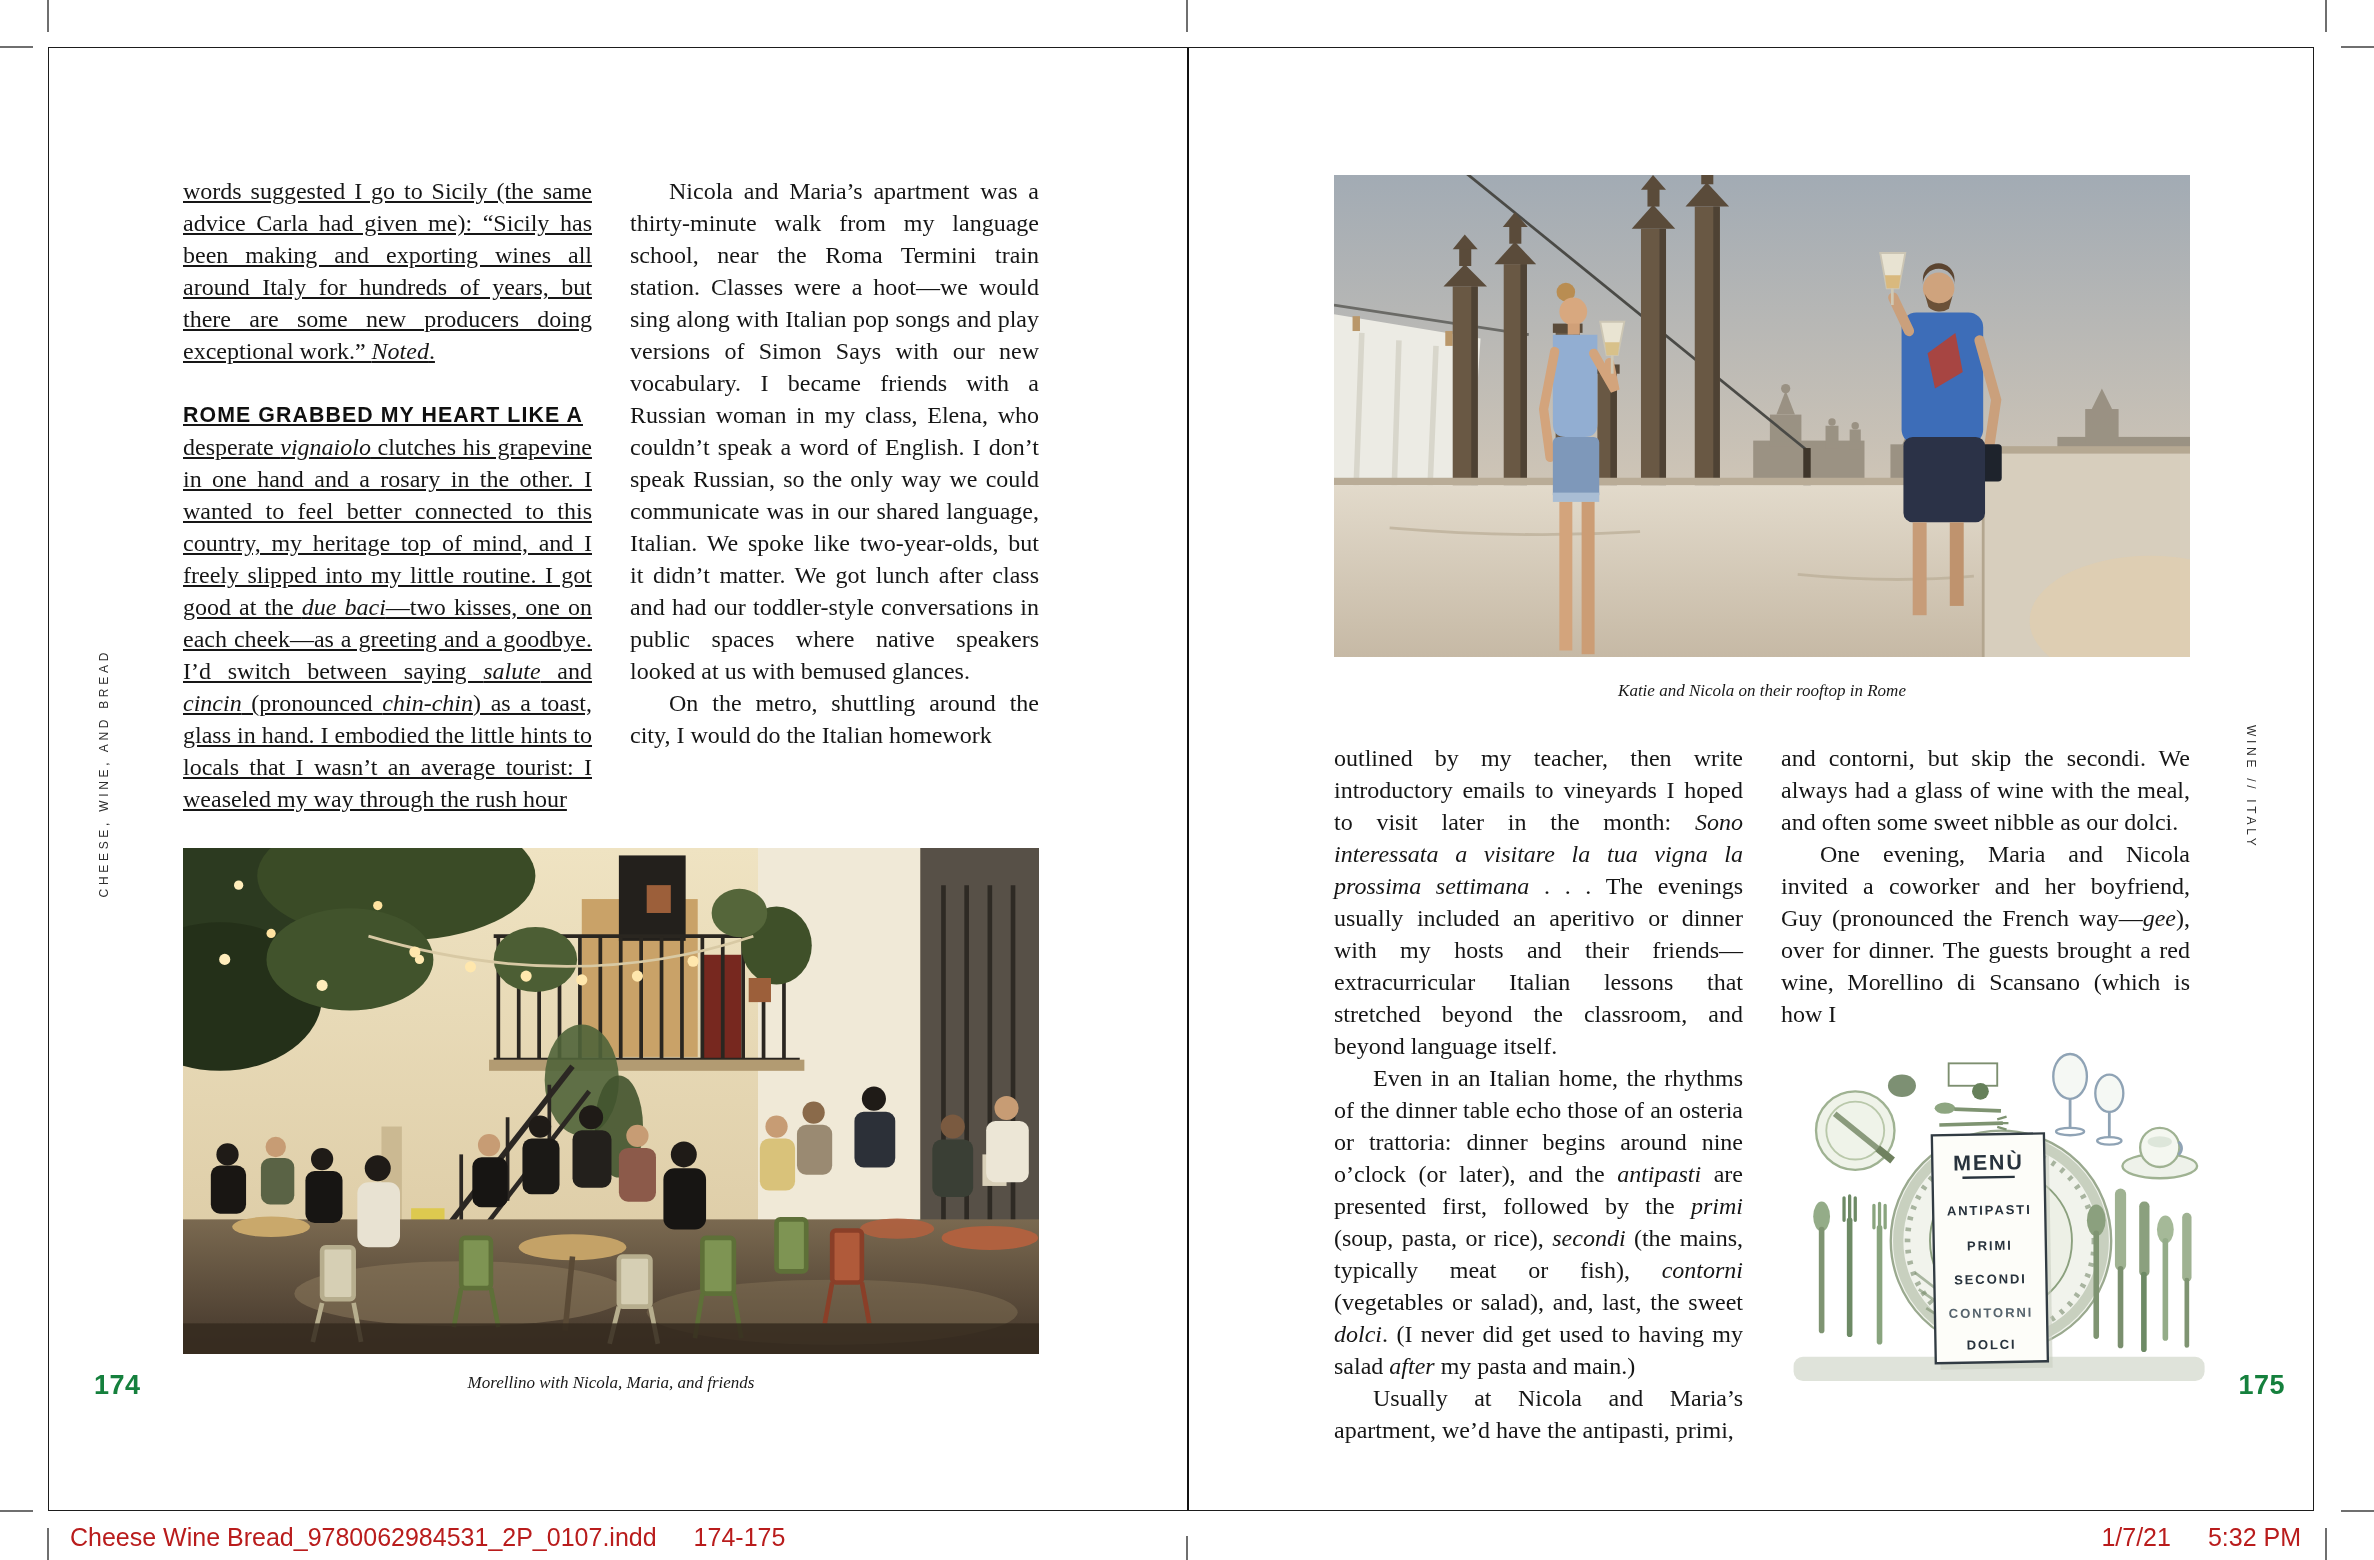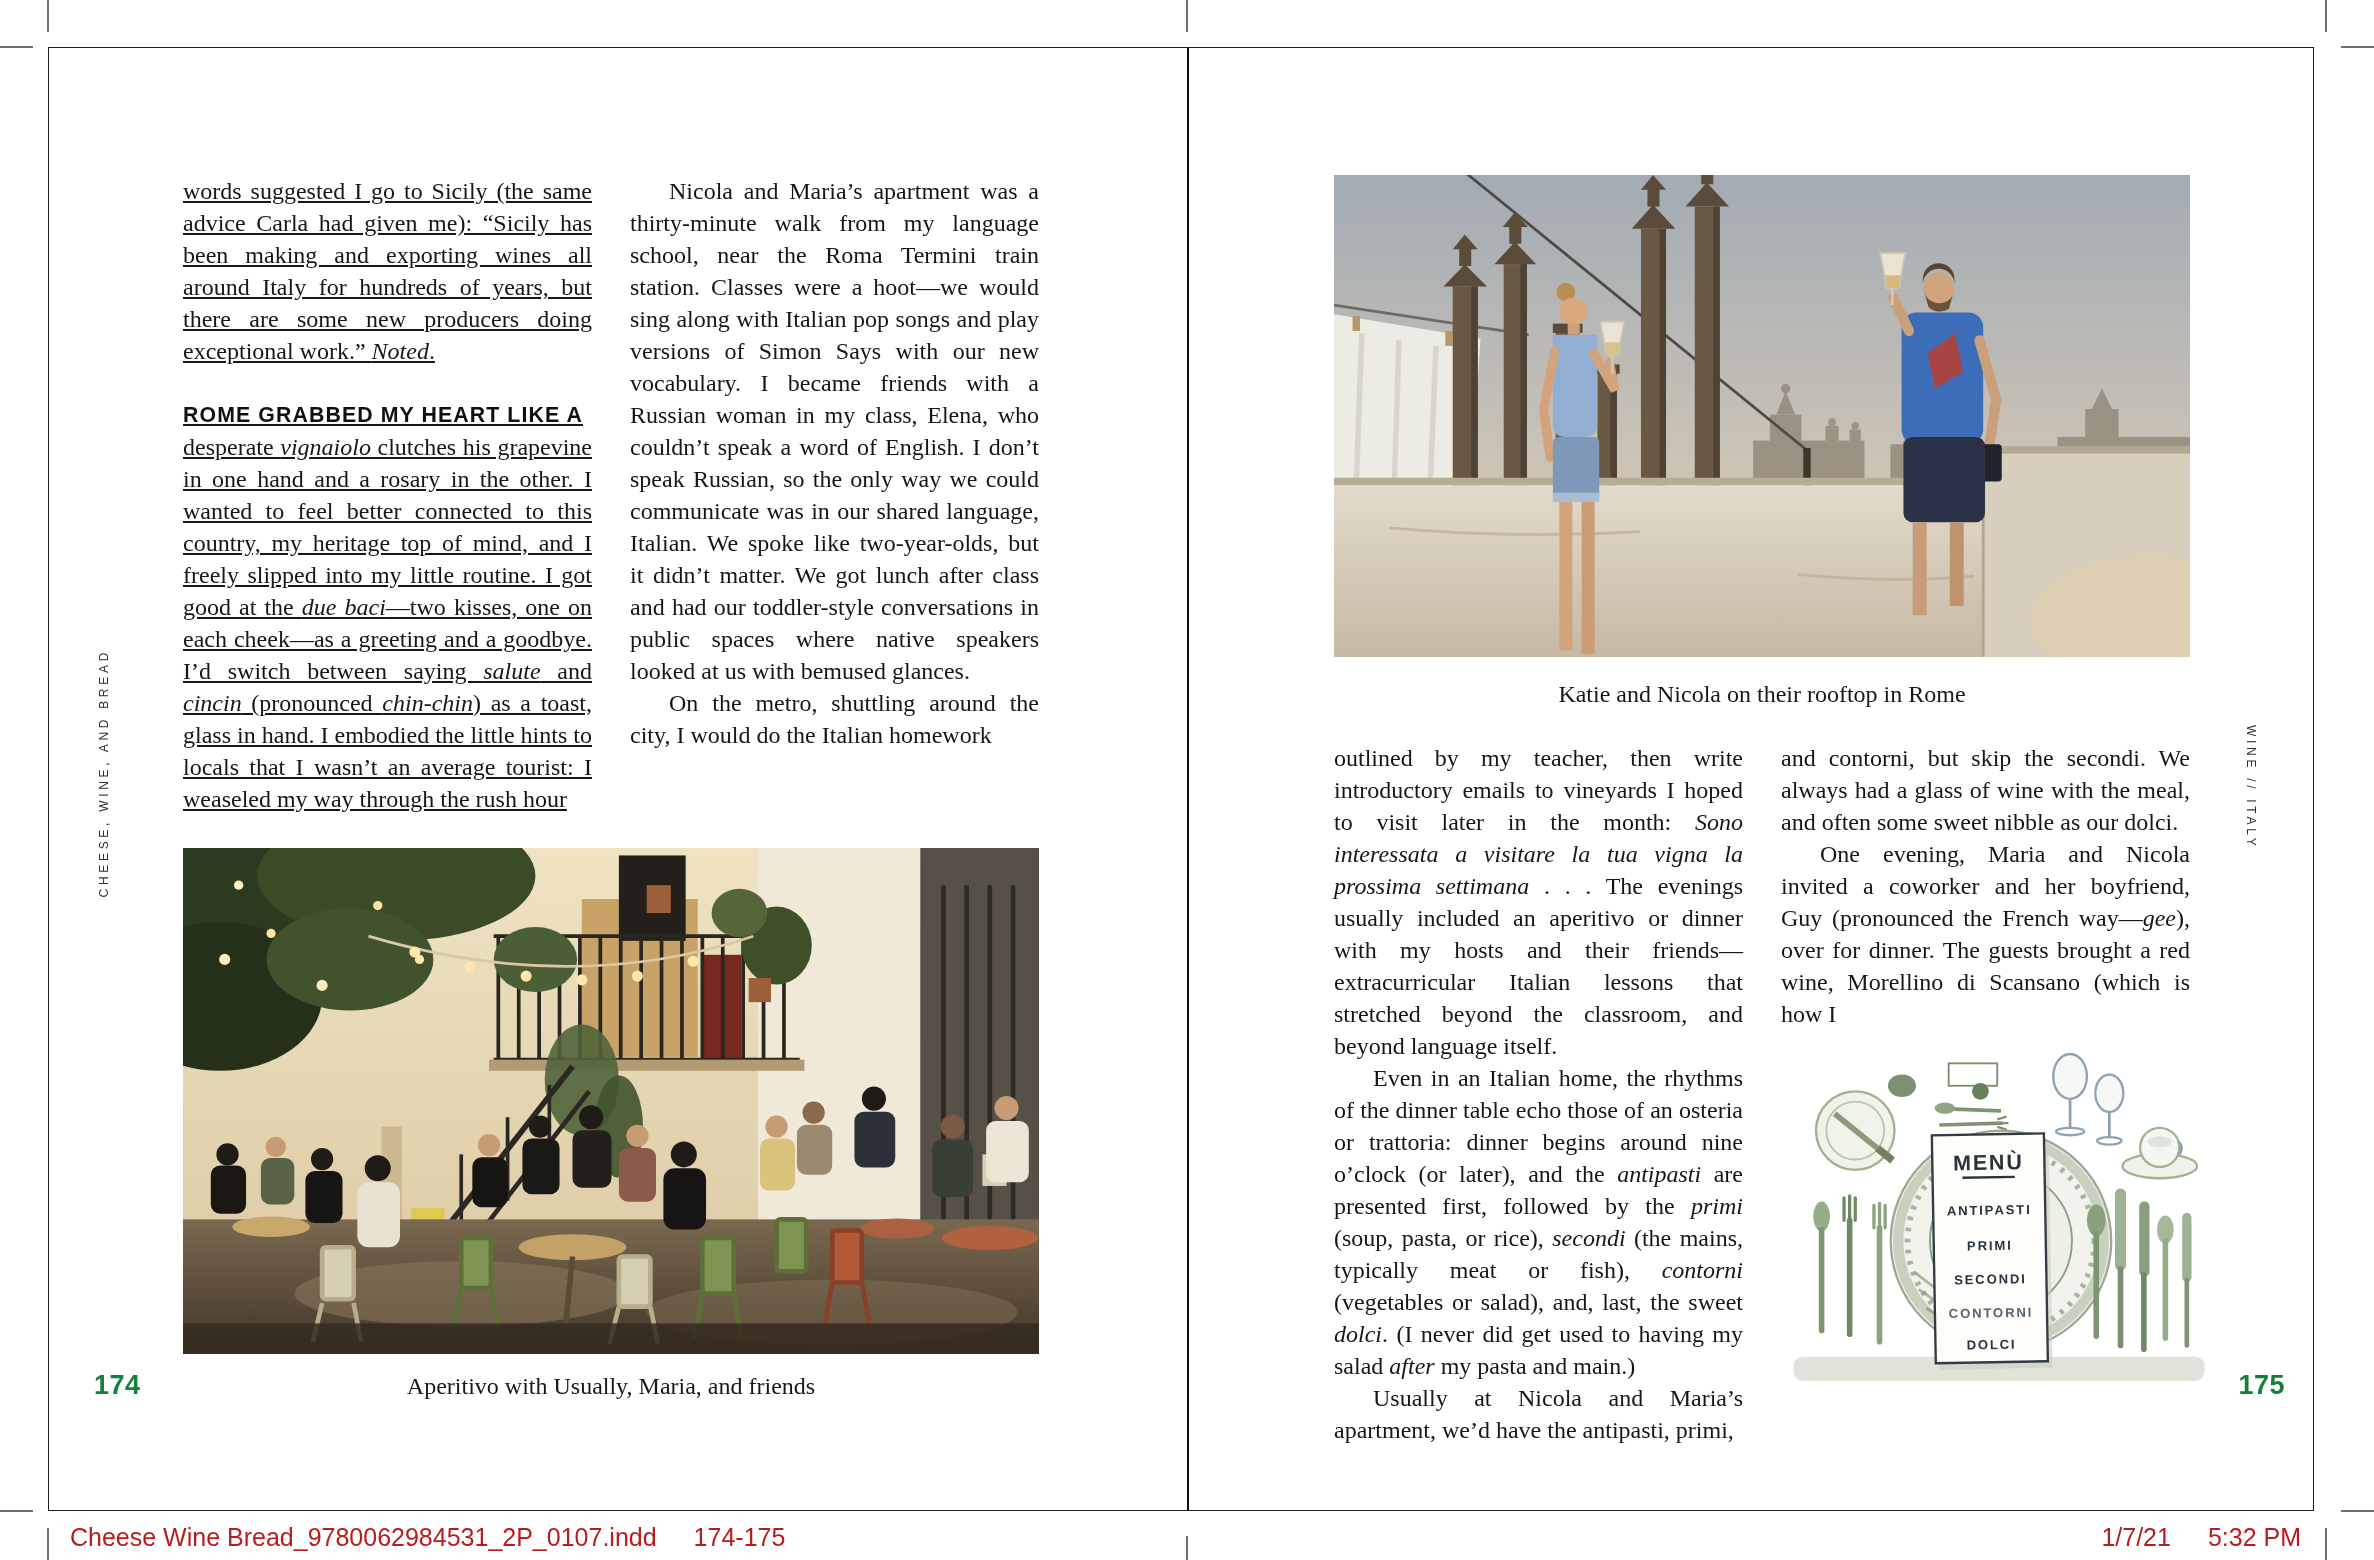--- a/index.html
+++ b/index.html
@@ -18,21 +18,21 @@
 
   
   .col p{margin:0;font-size:24px;line-height:32px;text-align:justify;
          text-justify:inter-word;hyphens:none;color:#161616;}
   .col p.ind{text-indent:39px;}
   .col p.sb{margin-top:32px;}
   .runhead{display:block;font-family:"Liberation Sans",sans-serif;font-weight:700;
            font-size:21.3px;letter-spacing:1.1px;color:#101010;}
   em{font-style:italic;}
 
-  .caption{font-size:24px;text-align:center;color:#181818;}
+  .caption{font-style:italic;font-size:17px;text-align:center;color:#181818;}
 
   .pagenum{font-family:"Liberation Sans",sans-serif;font-weight:700;font-size:27px;
            color:#15803d;letter-spacing:0.5px;}
   .pagenum.right{width:56px;text-align:right;}
 
   .sidebar{font-family:"Liberation Sans",sans-serif;font-size:12px;letter-spacing:3.7px;
            color:#2e2e2e;white-space:nowrap;}
   .sidebar.vleft{writing-mode:vertical-rl;transform:rotate(180deg);}
   .sidebar.vright{writing-mode:vertical-rl;}
 
@@ -219,21 +219,21 @@
           <line x1="732" y1="468" x2="740" y2="512" stroke="#8a3f28"></line>
         <rect x="300" y="420" width="32" height="54" rx="4" fill="#7e9453" stroke="#5e7038"></rect>
         <line x1="300" y1="474" x2="292" y2="516" stroke="#5e7038"></line>
           <line x1="332" y1="474" x2="340" y2="516" stroke="#5e7038"></line>
       </g>
       <rect y="512" width="923" height="33" fill="#352a1f" opacity="0.85"></rect>
     </svg>
   </div>
 
   <div class="abs pagenum" style="left:45px;top:1322px;">174</div>
-  <div class="abs caption" style="left:134px;top:1325px;width:856px;">Aperitivo with Usually, Maria, and friends</div>
+  <div class="abs caption" style="left:134px;top:1325px;width:856px;">Morellino with Nicola, Maria, and friends</div>
 
   <div class="abs photo" style="left:1285px;top:127px;width:856px;height:482px;">
     <svg viewBox="0 0 923 519" preserveAspectRatio="none">
       <defs>
         <linearGradient id="sky" x1="0" y1="0" x2="0" y2="1">
           <stop offset="0" stop-color="#a2abb4"></stop>
             <stop offset="0.65" stop-color="#cfc5b6"></stop>
           <stop offset="1" stop-color="#dbcdb4"></stop>
         </linearGradient>
         <linearGradient id="wallg" x1="0" y1="0" x2="0" y2="1">

